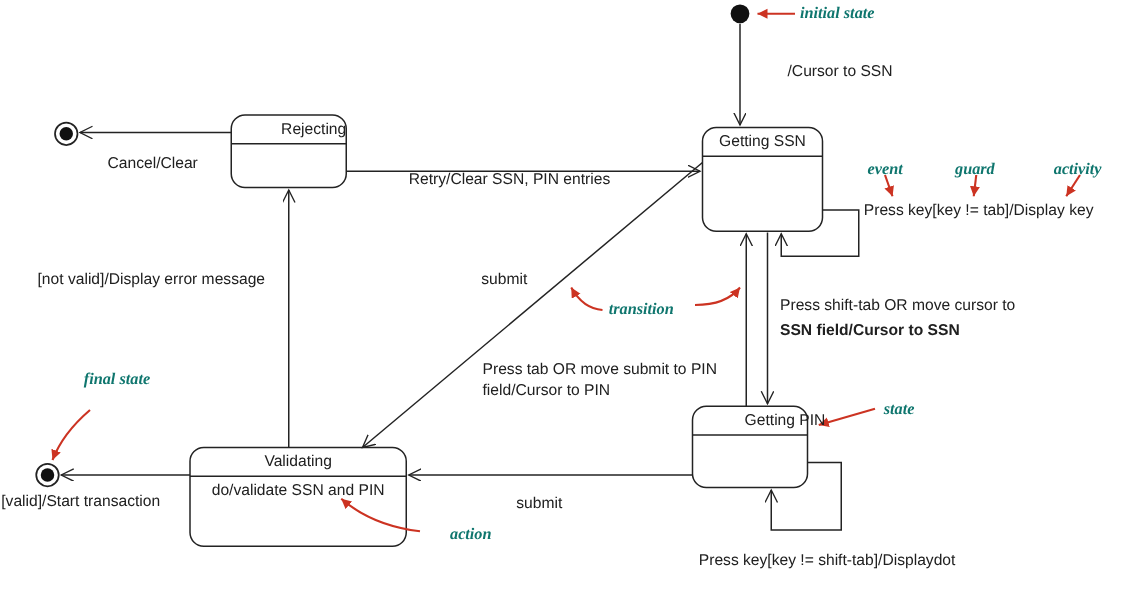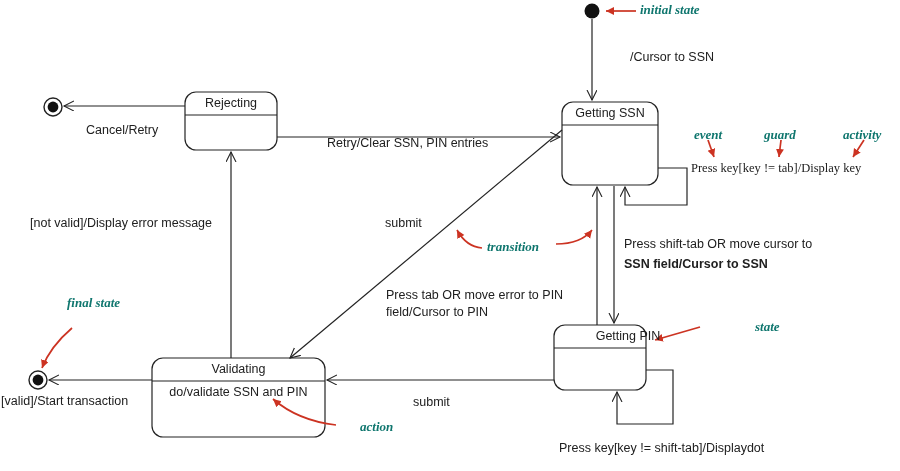--- a/index.html
+++ b/index.html
@@ -113,61 +113,61 @@
     <path d="M781,140 L779,157" marker-end="url(#farrow)"></path>
     <path d="M864,140 L853,157" marker-end="url(#farrow)"></path>
     <path d="M482,248 C469,247 462,239 457,230" marker-end="url(#farrow)"></path>
     <path d="M556,244 C572,244 584,240 592,230" marker-end="url(#farrow)"></path>
     <path d="M700,327 L655,340" marker-end="url(#farrow)"></path>
     <path d="M72,328 C58,340 47,355 42,368" marker-end="url(#farrow)"></path>
     <path d="M336,425 C310,422 288,412 273,399" marker-end="url(#farrow)"></path>
   </g>
 </svg>
 
-<div class="state-title" style="left:185px;top:96px;width:92px;">Rejecting</div>
+<div class="state-title" style="left:185px;top:96px;width:92px;text-align:right;">Rejecting</div>
 
 <div class="state-title" style="left:562px;top:106px;width:96px;">Getting SSN</div>
 
 <div class="state-title" style="left:152px;top:362px;width:173px;">Validating</div>
 
 <div class="state-title" style="left:152px;top:385px;width:173px;">do/validate SSN and PIN</div>
 
 <div class="state-title" style="left:554px;top:329px;width:92px;padding-left:28px;">Getting PIN</div>
 
 <div class="lbl" style="left:600px;top:49px;margin-left:30px;">/Cursor to SSN</div>
 
-<div class="lbl" style="left:86px;top:122px;">Cancel/Retry</div>
+<div class="lbl" style="left:86px;top:122px;">Cancel/Clear</div>
 
 <div class="lbl" style="left:30px;top:215px;">[not valid]/Display error message</div>
 
 <div class="lbl" style="left:327px;top:135px;">Retry/Clear SSN, PIN entries</div>
 
 <div class="lbl" style="left:1px;top:393px;">[valid]/Start transaction</div>
 
 <div class="lbl" style="left:385px;top:215px;">submit</div>
 
 <div class="lbl" style="left:413px;top:394px;">submit</div>
 
-<div class="lbl" style="left:386px;top:287px;">Press tab OR move error to PIN</div>
+<div class="lbl" style="left:386px;top:287px;">Press tab OR move submit to PIN</div>
 <div class="lbl" style="left:386px;top:304px;">field/Cursor to PIN</div>
 
 <div class="lbl" style="left:624px;top:236px;">Press shift-tab OR move cursor to</div>
 <div class="lbl" style="left:624px;top:256px;font-weight:bold;">SSN field/Cursor to SSN</div>
 
-<div class="lbl" style="left:691px;top:160px;font-family:Liberation Serif, serif;">Press key[key != tab]/Display key</div>
+<div class="lbl" style="left:691px;top:160px;">Press key[key != tab]/Display key</div>
 
 <div class="lbl" style="left:559px;top:440px;">Press key[key != shift-tab]/Displaydot</div>
 
 <div class="annot" style="left:640px;top:2px;">initial state</div>
 
 <div class="annot" style="left:694px;top:127px;">event</div>
 
 <div class="annot" style="left:764px;top:127px;">guard</div>
 
 <div class="annot" style="left:843px;top:127px;">activity</div>
 
 <div class="annot" style="left:487px;top:239px;">transition</div>
 
-<div class="annot" style="left:707px;top:319px;margin-left:48px;">state</div>
+<div class="annot" style="left:707px;top:319px;">state</div>
 
 <div class="annot" style="left:67px;top:295px;">final state</div>
 
 <div class="annot" style="left:360px;top:419px;">action</div>
 
 </body></html>

